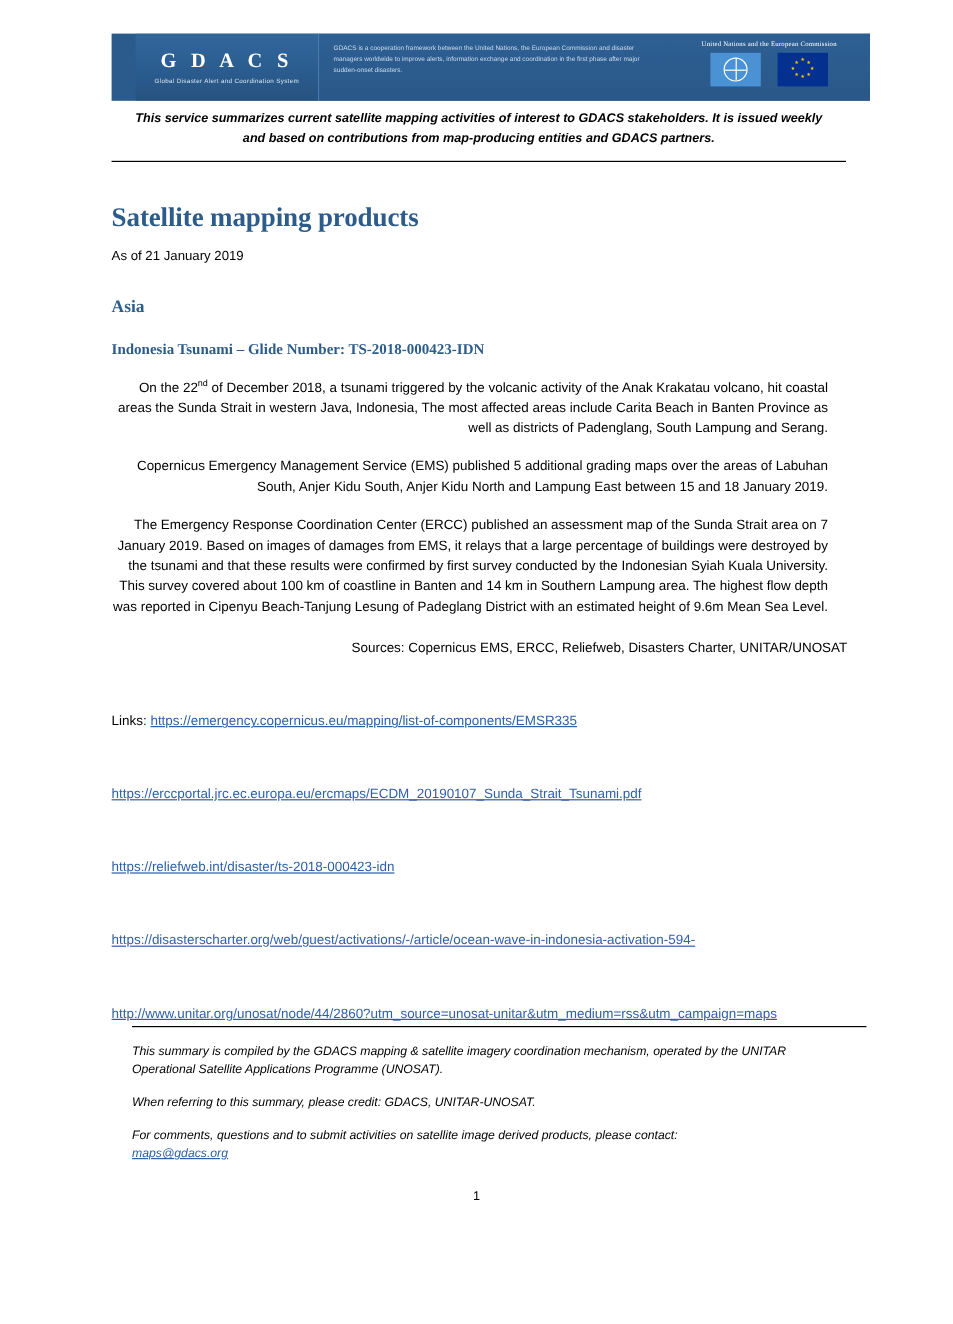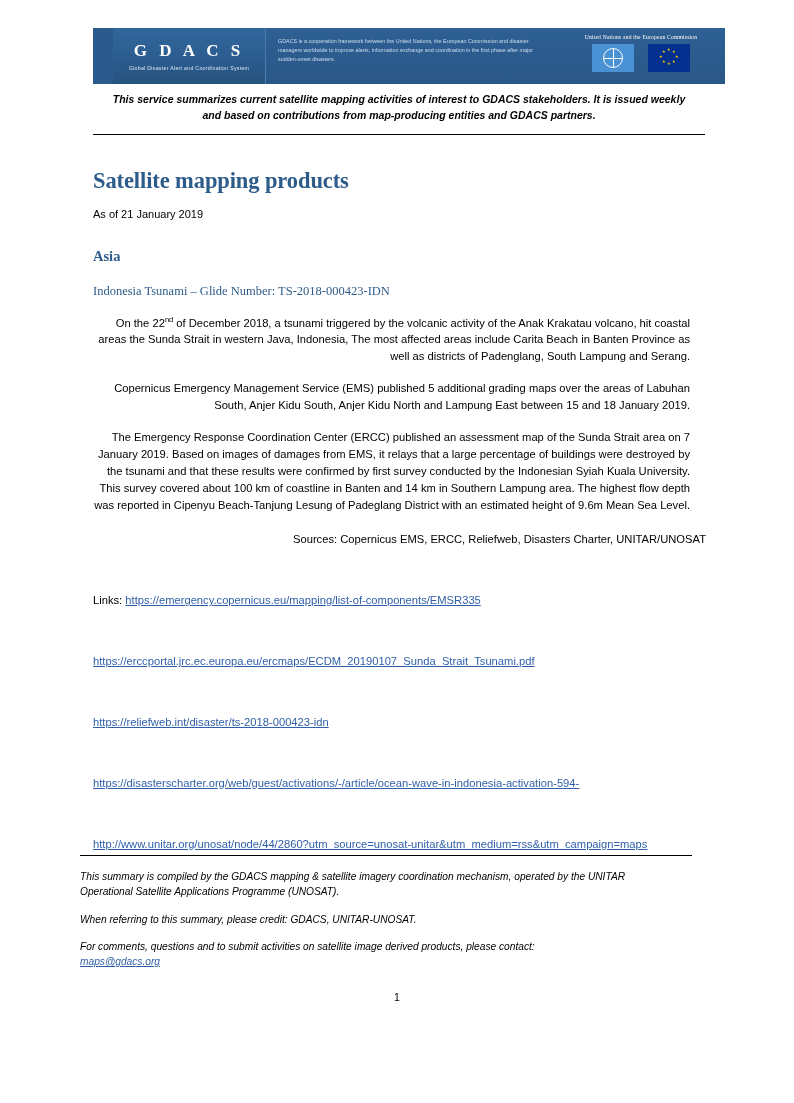--- a/index.html
+++ b/index.html
@@ -174,21 +174,21 @@
     font-family: "Liberation Serif", serif;
     font-size: 14.5px;
     color: #2e5c8a;
     font-weight: bold;
     margin: 28px 0 0 0;
   }
   h3.event {
     font-family: "Liberation Serif", serif;
     font-size: 12.5px;
     color: #2e5c8a;
-    font-weight: normal;
+    font-weight: bold;
     margin: 19px 0 0 0;
   }
 
   p.para {
     font-size: 11.2px;
     line-height: 1.52;
     margin: 15px 0 0 0;
     color: #000;
     text-align: right;
     width: 597px;
@@ -215,21 +215,21 @@
     word-break: break-word;
   }
   sup {
     font-size: 7.5px;
     vertical-align: super;
   }
 
   
   .footer {
     position: absolute;
-    left: 80px;
+    left: 110px;
     top: 855px;
     width: 612px;
   }
   .footer-rule {
     border-top: 1.2px solid #000;
     width: 612px;
     margin-bottom: 14px;
   }
   .footer p {
     font-size: 10.2px;

